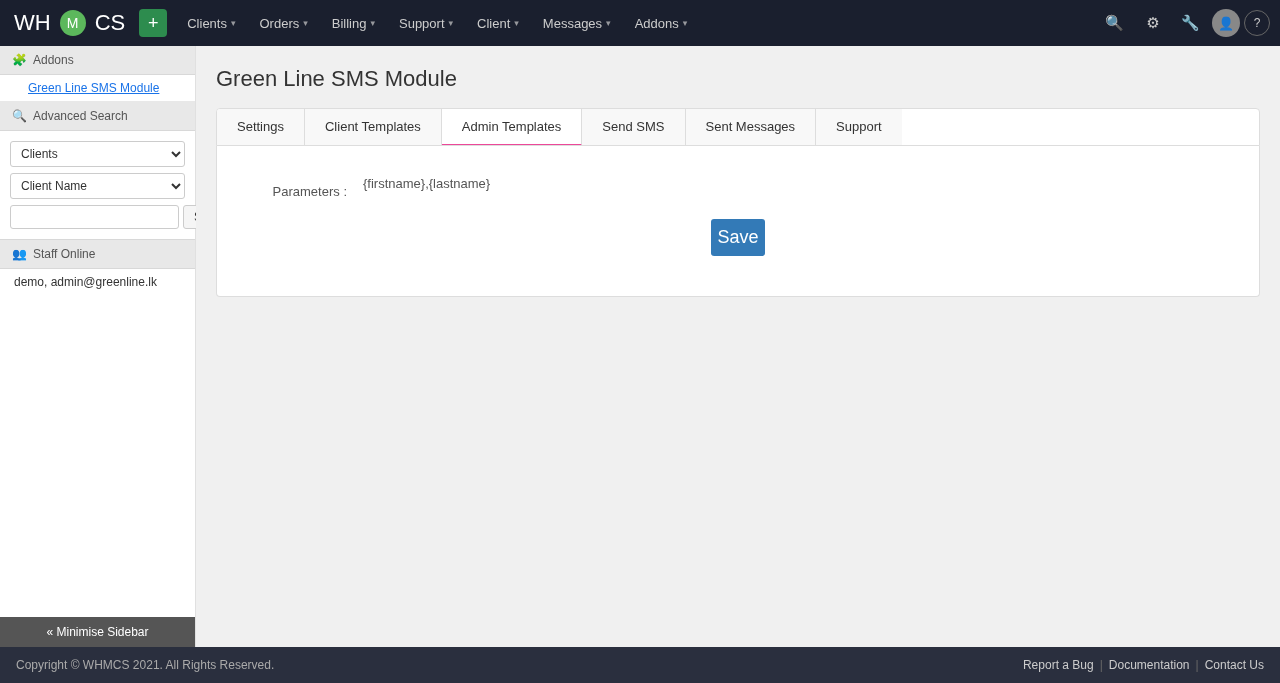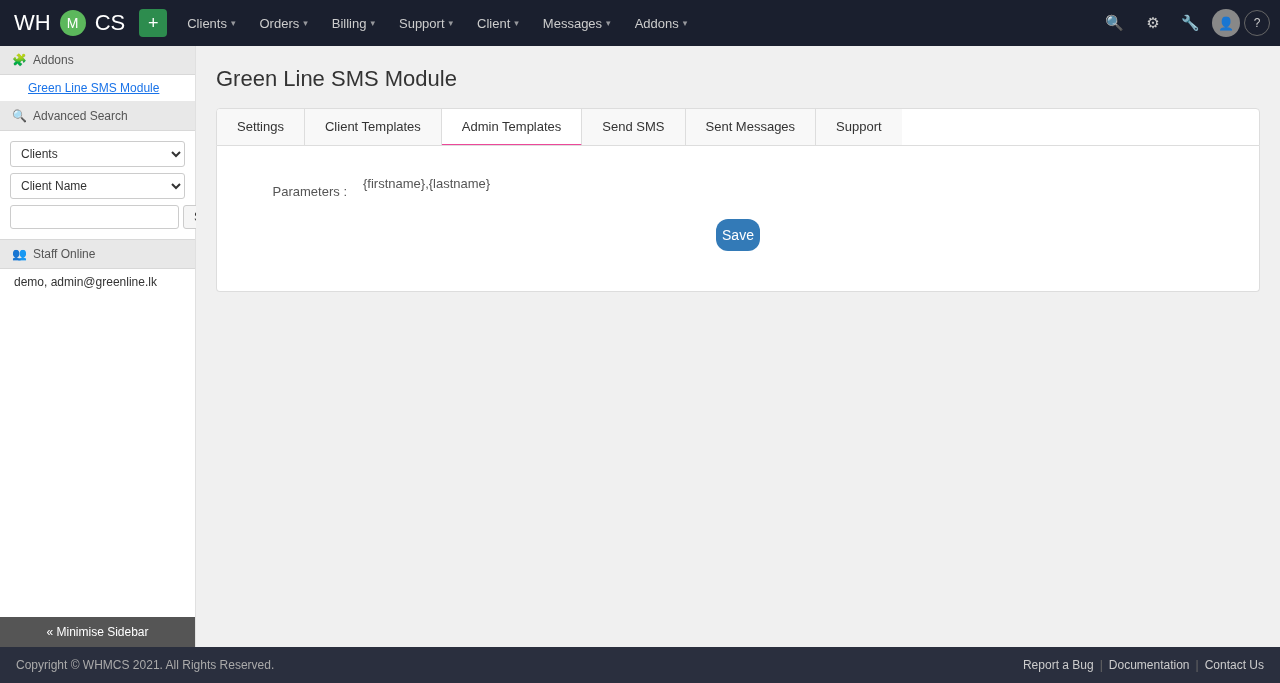--- a/index.html
+++ b/index.html
@@ -329,22 +329,22 @@
       font-size: 13px;
       color: #555;
       padding-top: 6px;
     }
 
     .save-btn {
       background: #337ab7;
       color: #fff;
       border: none;
       padding: 8px 6px;
-      border-radius: 12px;
-      font-size: 14px;
+      border-radius: 3px;
+      font-size: 18px;
       cursor: pointer;
       display: block;
       margin: 20px auto 0;
     }
 
     .copyright-main {
       text-align: center;
       margin-top: 18px;
       font-size: 12px;
       color: #666;

